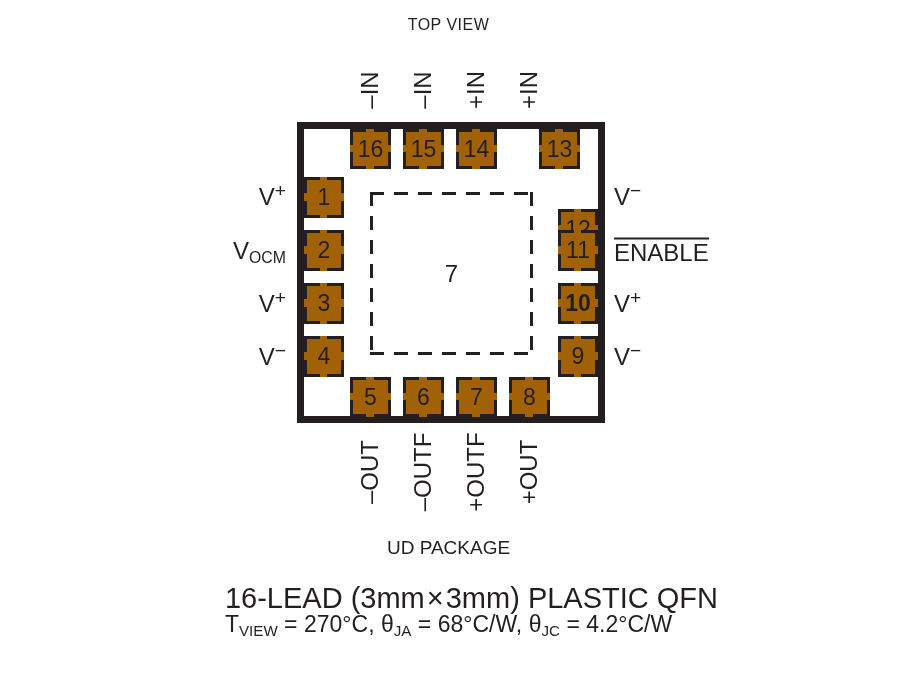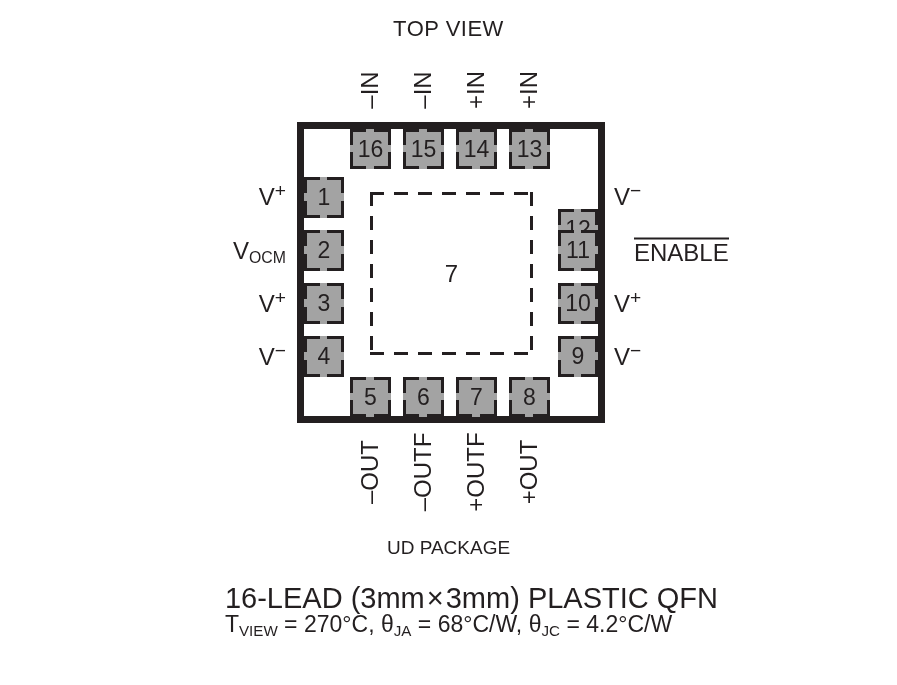--- a/index.html
+++ b/index.html
@@ -23,21 +23,21 @@
     height: 685px;
   }
 
   
   .top-view-title {
     position: absolute;
     left: 0;
     top: 16px;
     width: 897px;
     text-align: center;
-    font-size: 22px;
+    font-size: 16px;
     letter-spacing: 0.5px;
     color: #231f20;
   }
 
   
   .pkg-body {
     position: absolute;
     left: 297px;
     top: 122px;
     width: 308px;
@@ -84,21 +84,21 @@
     align-items: center;
     justify-content: center;
     font-size: 24px;
     color: #231f20;
   }
 
   
   .pin {
     position: absolute;
     box-sizing: border-box;
-    background: #a3a3a3;
+    background: #a16207;
   }
   
   .pin .pe {
     position: absolute;
     background-repeat: no-repeat;
   }
   .pin .pe.h {
     left: 0; width: 100%; height: 3px;
     background-image: linear-gradient(to right,
       #231f20 0%, #231f20 40%, transparent 40%, transparent 58%, #231f20 58%, #231f20 100%);
@@ -211,21 +211,21 @@
     <div class="pe v right"></div>
     <div class="pin-num">15</div>
   </div>
   <div class="pin" style="left:456px; top:129px; width:41px; height:40px;">
     <div class="pe h top"></div>
     <div class="pe h bottom"></div>
     <div class="pe v left"></div>
     <div class="pe v right"></div>
     <div class="pin-num">14</div>
   </div>
-  <div class="pin" style="left:509px; top:129px; width:41px; height:40px;">
+  <div class="pin" style="left:539px; top:129px; width:41px; height:40px;">
     <div class="pe h top"></div>
     <div class="pe h bottom"></div>
     <div class="pe v left"></div>
     <div class="pe v right"></div>
     <div class="pin-num">13</div>
   </div>
 
   <div class="rot-wrap" style="left:370px; top:90px;">
     <span class="sig"><span>–</span><span>IN</span></span>
   </div>
@@ -280,37 +280,37 @@
     <div class="pe v right"></div>
     <div class="pin-num">12</div>
   </div>
   <div class="pin" style="left:558px; top:230px; width:40px; height:41px;">
     <div class="pe h top"></div>
     <div class="pe h bottom"></div>
     <div class="pe v left"></div>
     <div class="pe v right"></div>
     <div class="pin-num">11</div>
   </div>
-  <div class="pin" style="left:558px; top:283px; width:40px; height:41px;">
+  <div class="pin" style="left:558px; top:283px; width:40px; height:41px;font-weight:bold;">
     <div class="pe h top"></div>
     <div class="pe h bottom"></div>
     <div class="pe v left"></div>
     <div class="pe v right"></div>
     <div class="pin-num">10</div>
   </div>
   <div class="pin" style="left:558px; top:336px; width:40px; height:41px;">
     <div class="pe h top"></div>
     <div class="pe h bottom"></div>
     <div class="pe v left"></div>
     <div class="pe v right"></div>
     <div class="pin-num">9</div>
   </div>
 
   <div class="sig right-lbl" style="left:614px; top:197px;"><span>V</span><sup>−</sup></div>
-  <div class="sig right-lbl" style="left:614px; top:251px;margin-left:20px;"><span class="ovl">ENABLE</span></div>
+  <div class="sig right-lbl" style="left:614px; top:251px;"><span class="ovl">ENABLE</span></div>
   <div class="sig right-lbl" style="left:614px; top:304px;"><span>V</span><sup>+</sup></div>
   <div class="sig right-lbl" style="left:614px; top:357px;"><span>V</span><sup>−</sup></div>
 
   <div class="pin" style="left:350px; top:377px; width:41px; height:40px;">
     <div class="pe h top"></div>
     <div class="pe h bottom"></div>
     <div class="pe v left"></div>
     <div class="pe v right"></div>
     <div class="pin-num">5</div>
   </div>

